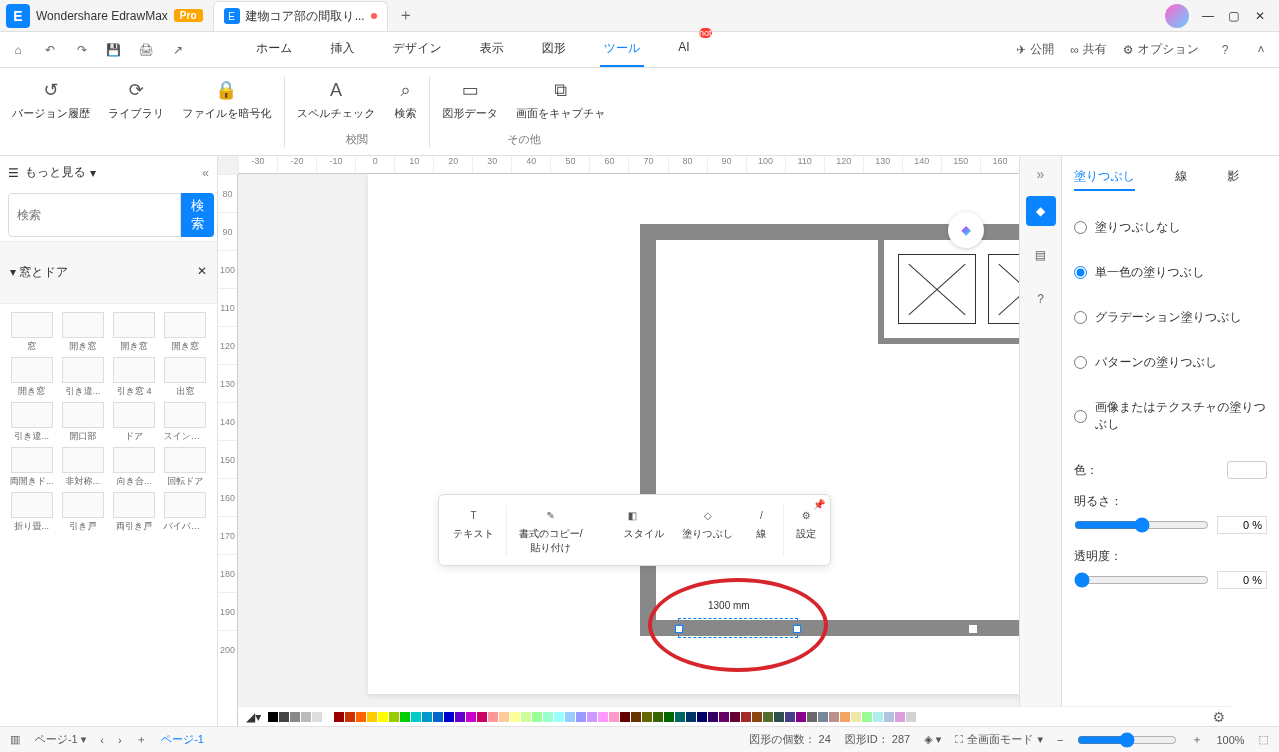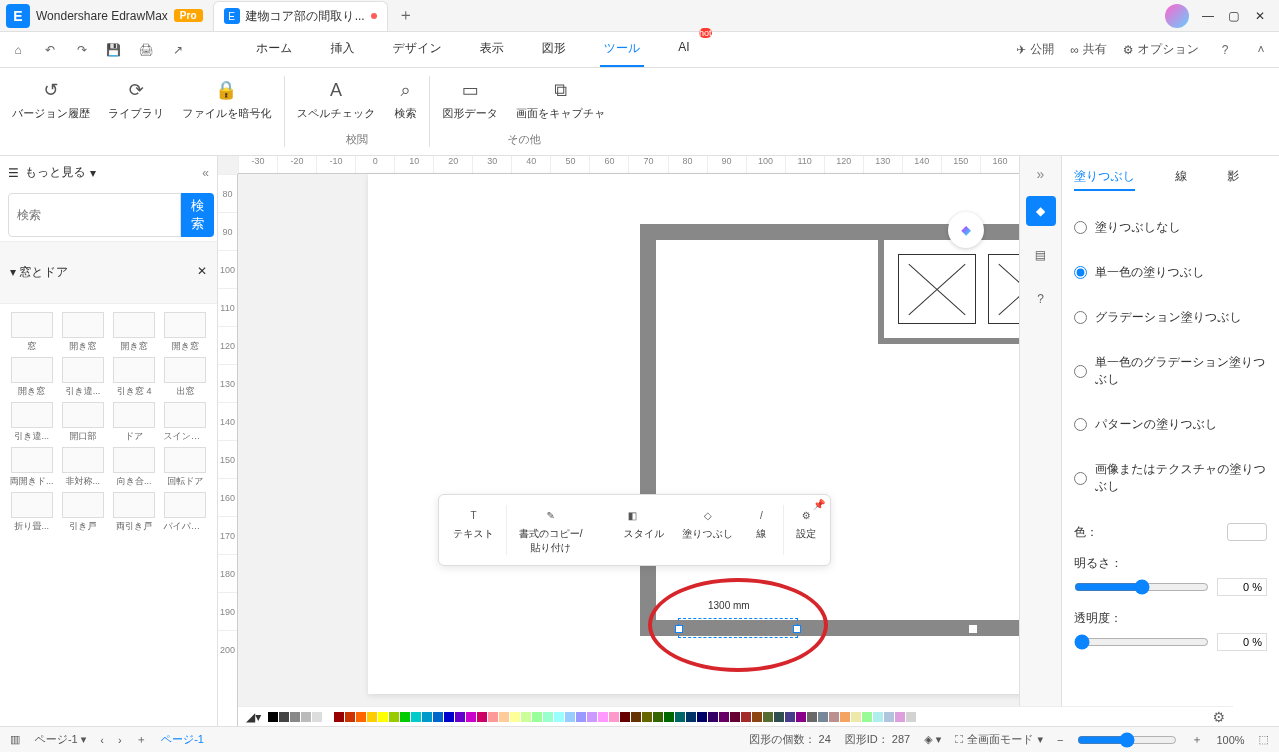--- a/index.html
+++ b/index.html
@@ -421,24 +421,20 @@
           <input type="radio" name="fill" style="">
           <span>塗りつぶしなし</span>
         </label>
         <label class="rp-radio">
           <input type="radio" name="fill" checked="" style="">
           <span>単一色の塗りつぶし</span>
         </label>
         <label class="rp-radio">
           <input type="radio" name="fill" style="">
           <span>グラデーション塗りつぶし</span>
-        </label>
-        <label class="rp-radio">
-          <input type="radio" name="fill" style="">
-          <span>単一色のグラデーション塗りつぶし</span>
         </label>
         <label class="rp-radio">
           <input type="radio" name="fill" style="">
           <span>パターンの塗りつぶし</span>
         </label>
         <label class="rp-radio">
           <input type="radio" name="fill" style="">
           <span>画像またはテクスチャの塗りつぶし</span>
         </label>
       </div>

